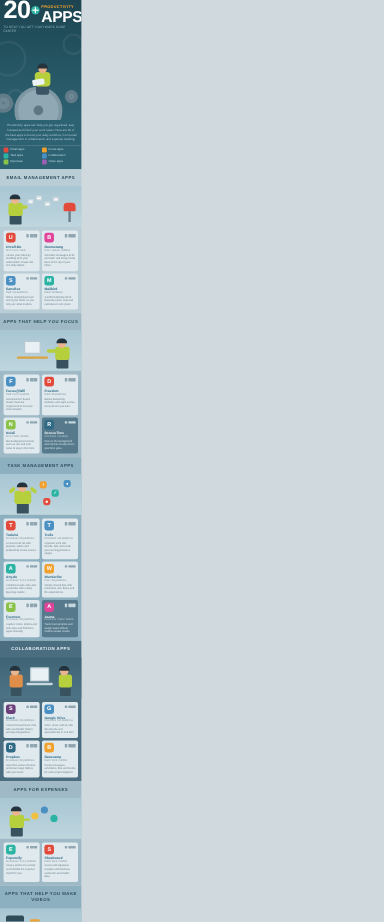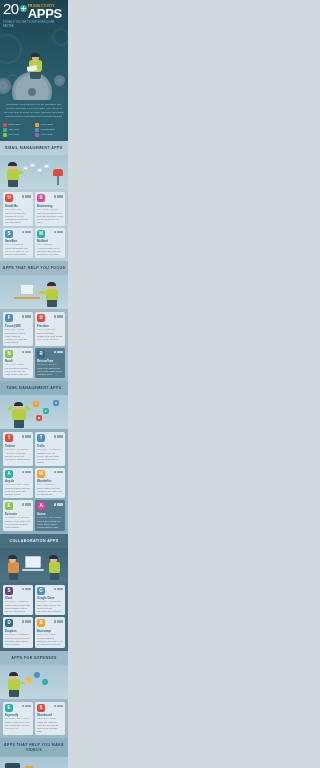--- a/index.html
+++ b/index.html
@@ -24,21 +24,21 @@
     border:2px solid rgba(255,255,255,.06);
   }
   .cb1 { width:30px; height:30px; left:-8px; top:34px; }
   .cb2 { width:18px; height:18px; left:52px; top:28px; }
   .cb3 { width:14px; height:14px; left:6px; top:74px; }
   .title-wrap {
     position:relative; padding:3px 3px 0 3px; text-align:left; z-index:3;
   }
   .t-row { display:flex; align-items:flex-start; gap:1px; }
   .t-20 {
-    font-size:15px; font-weight:normal; color:#ffffff; line-height:12px;
+    font-size:21px; font-weight:bold; color:#ffffff; line-height:12px;
     letter-spacing:-0.5px;
   }
   .t-badge {
     width:7px; height:7px; border-radius:50%;
     background:#2bb3a3; margin-top:2px; position:relative; flex:none;
   }
   .t-badge::before, .t-badge::after {
     content:""; position:absolute; background:#fff;
   }
   .t-badge::before { left:3px; top:1px; width:1px; height:5px; }

